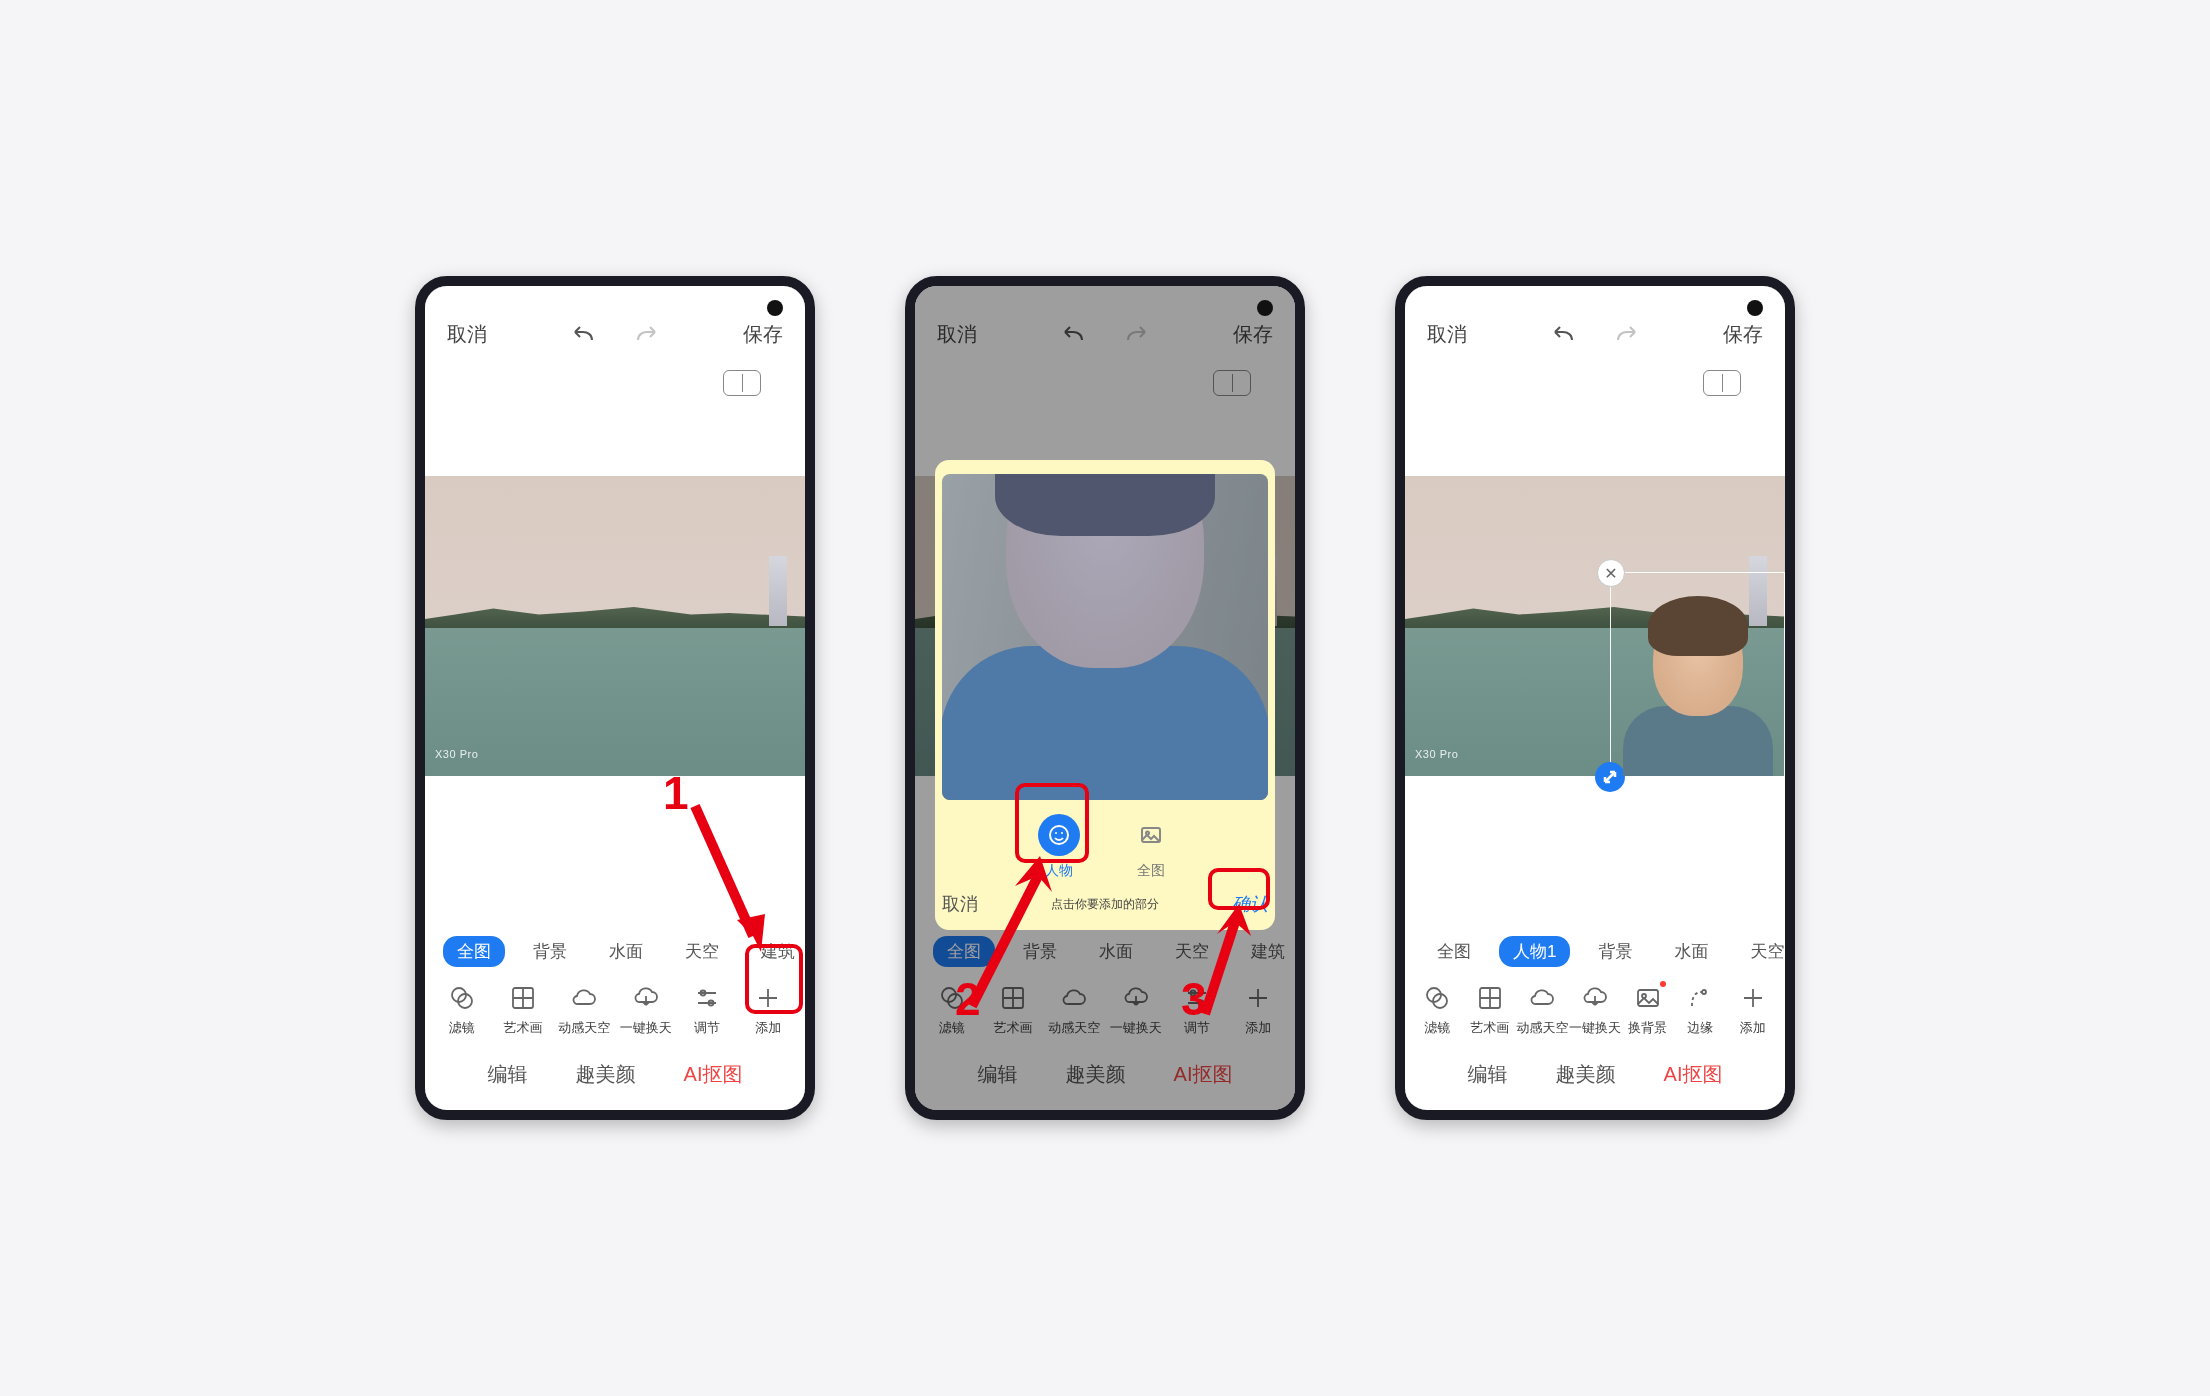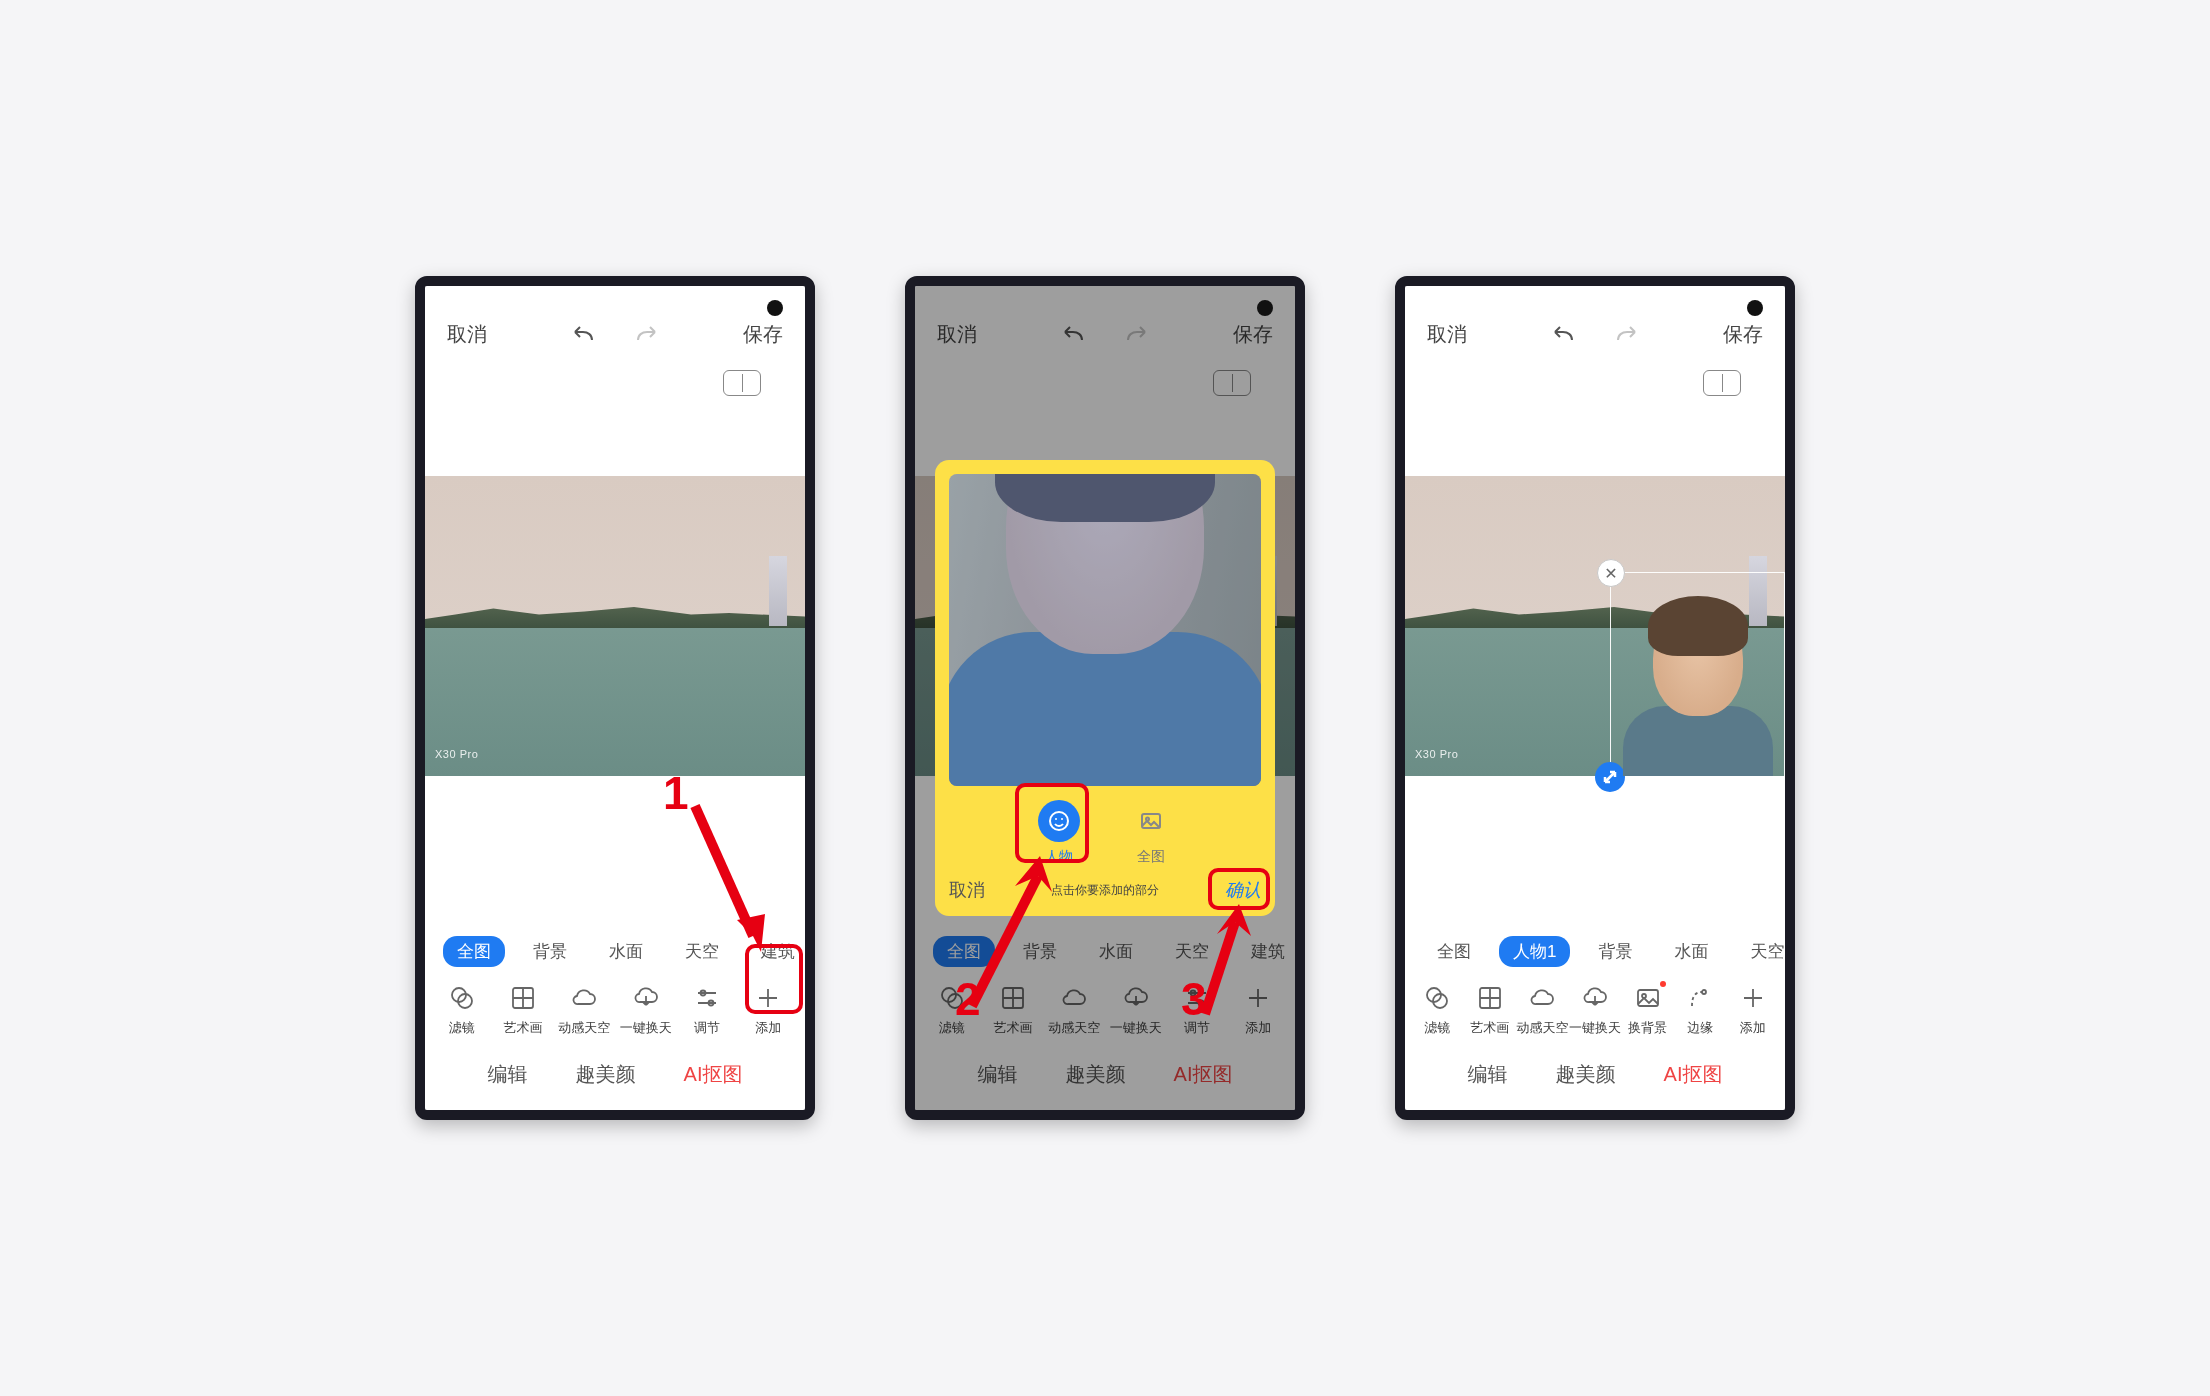--- a/index.html
+++ b/index.html
@@ -16,21 +16,21 @@
     display: flex;
     gap: 90px;
     align-items: flex-start;
   }
   
   .phone {
     width: 400px;
     height: 844px;
     background: #fff;
     border: 10px solid #1a1a24;
-    border-radius: 12px;
+    border-radius: 32px;
     position: relative;
     overflow: hidden;
     box-shadow: 0 6px 18px rgba(0,0,0,.25), inset 0 0 0 2px #5a5a6b;
   }
   .phone .camera-hole {
     position: absolute;
     top: 14px; right: 22px;
     width: 16px; height: 16px;
     background: #111;
     border-radius: 50%;
@@ -242,24 +242,24 @@
   
   .dim {
     position: absolute; inset: 0;
     background: rgba(0,0,0,.38);
     z-index: 10;
   }
   .popup {
     position: absolute;
     left: 20px; right: 20px;
     top: 174px;
-    background: #fde047;
+    background: #fef9c3;
     border-radius: 14px;
     z-index: 20;
-    padding: 14px 14px 14px;
+    padding: 14px 7px 14px;
   }
   .popup .preview {
     width: 100%;
     aspect-ratio: 1/1;
     border-radius: 8px;
     background: linear-gradient(100deg,#cbb88a 0%, #b9a376 35%, #9c8a5b 100%);
     position: relative;
     overflow: hidden;
   }
   .popup .preview .blue-overlay {

